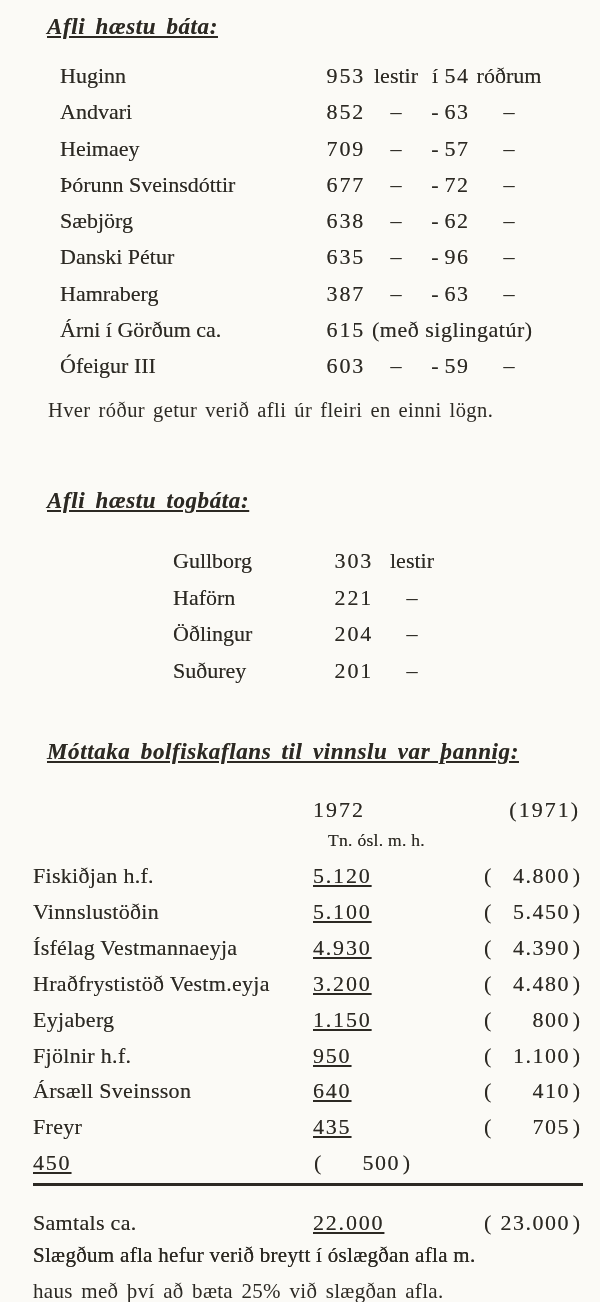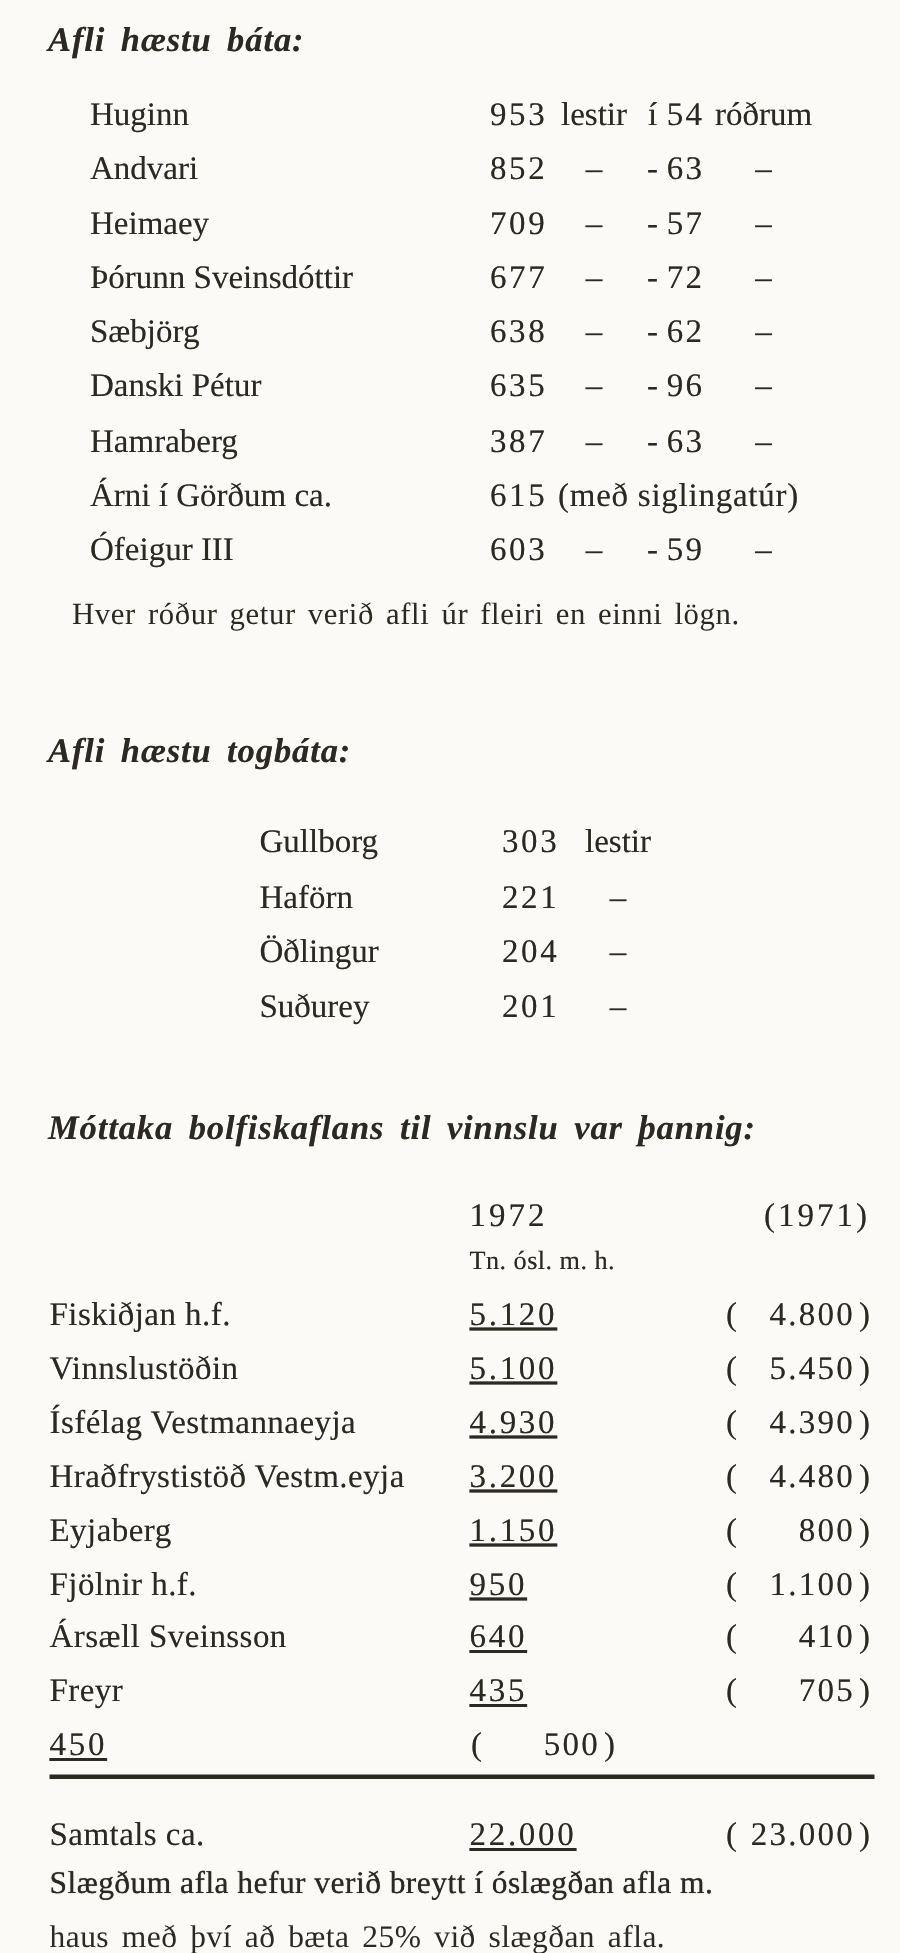--- a/index.html
+++ b/index.html
@@ -8,27 +8,28 @@
     background: #fbfaf6;
     font-family: "Liberation Serif", "DejaVu Serif", serif;
     color: #2c2923;
     position: relative;
     overflow: hidden;
   }
   .page { position: absolute; inset: 0; }
 
   .heading {
     position: absolute;
-    left: 32px;
+    left: 47px;
     font-style: italic;
     font-weight: 600;
     font-size: 23px;
     letter-spacing: 0.6px;
     word-spacing: 4px;
     white-space: nowrap;
+    text-decoration: underline;
   }
   #h1 { top: 14px; }
   #h2 { top: 488px; }
   #h3 { top: 739px; }
 
   
   .t1 { position: absolute; left: 60px; top: 58px; }
   .t1-row {
     display: grid;
     grid-template-columns: 255px 50px 62px 16px 28px 76px;
@@ -65,21 +66,21 @@
   
   .t3-grid {
     display: grid;
     grid-template-columns: 280px 97px 170px;
     font-size: 22px;
     white-space: nowrap;
   }
   .t3-head { position: absolute; left: 33px; top: 797px; line-height: 26px; }
   .t3-head .y1972 { text-align: left; letter-spacing: 2px; }
   .t3-head .y1971 { text-align: right; letter-spacing: 2px; }
-  .t3-unitrow { position: absolute; left: 33px; top: 829px; line-height: 22px; font-family: Liberation Serif, serif; }
+  .t3-unitrow { position: absolute; left: 48px; top: 829px; line-height: 22px; font-family: Liberation Serif, serif; }
   .t3-unitrow .unit { grid-column: 2; text-align: center; font-size: 17.5px; letter-spacing: 0.3px; }
   .t3 { position: absolute; left: 33px; top: 858px; }
   .t3 .t3-grid { line-height: 35.9px; }
   .t3-name { text-align: left; letter-spacing: 0.3px; }
   .t3-v1972 { letter-spacing: 1.8px; text-decoration: underline; }
   .c1971 {
     justify-self: end;
     width: 96px;
     display: grid;
     grid-template-columns: 10px 1fr 10px;

